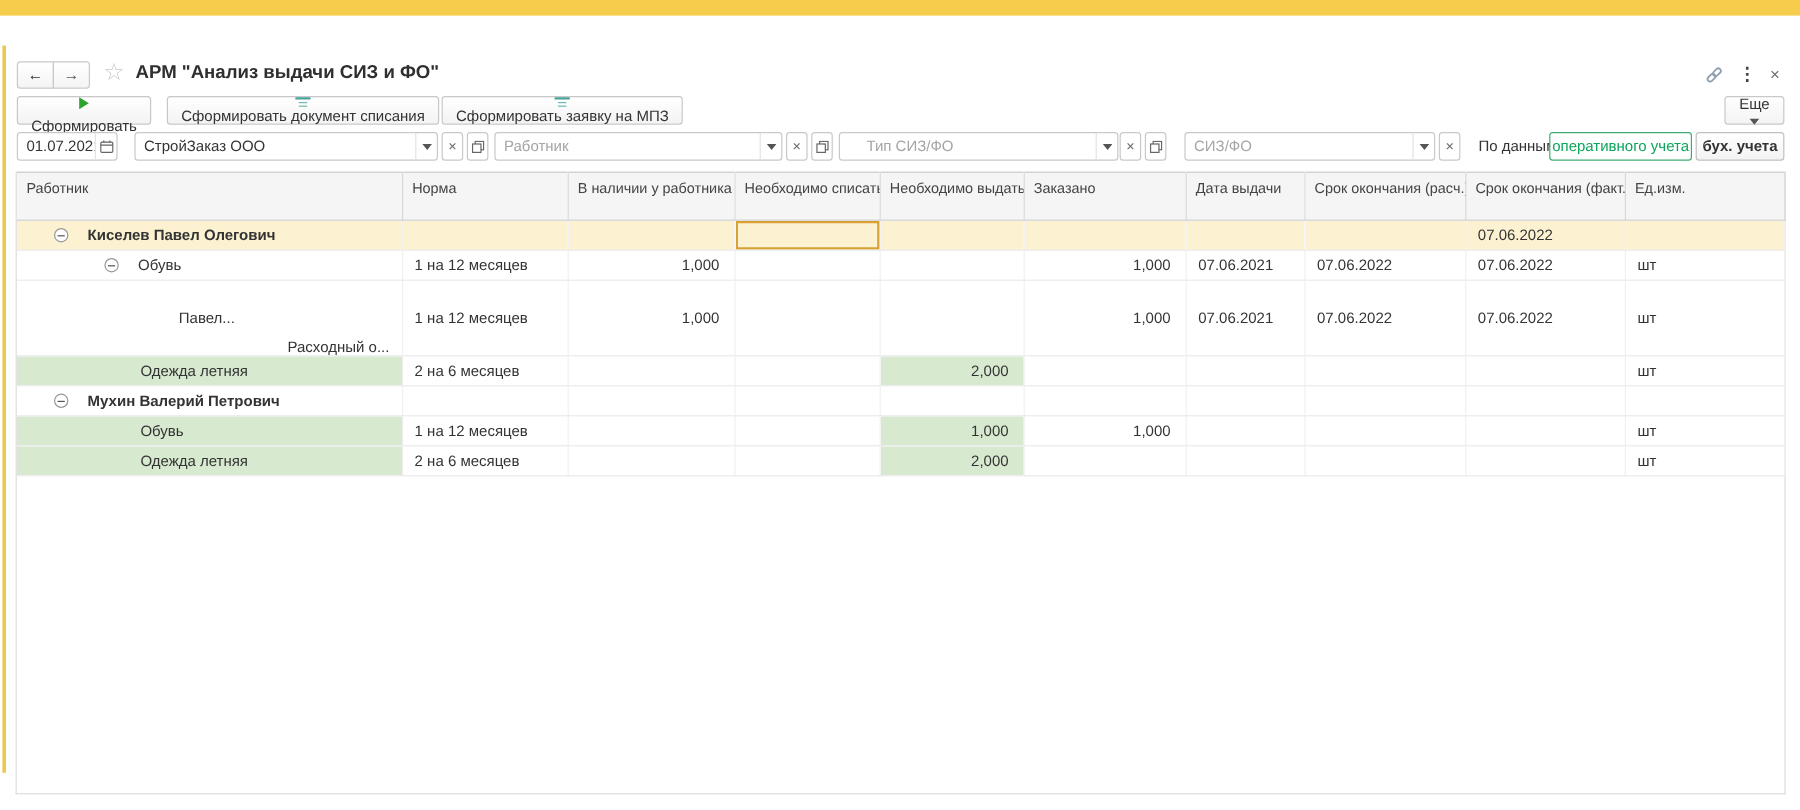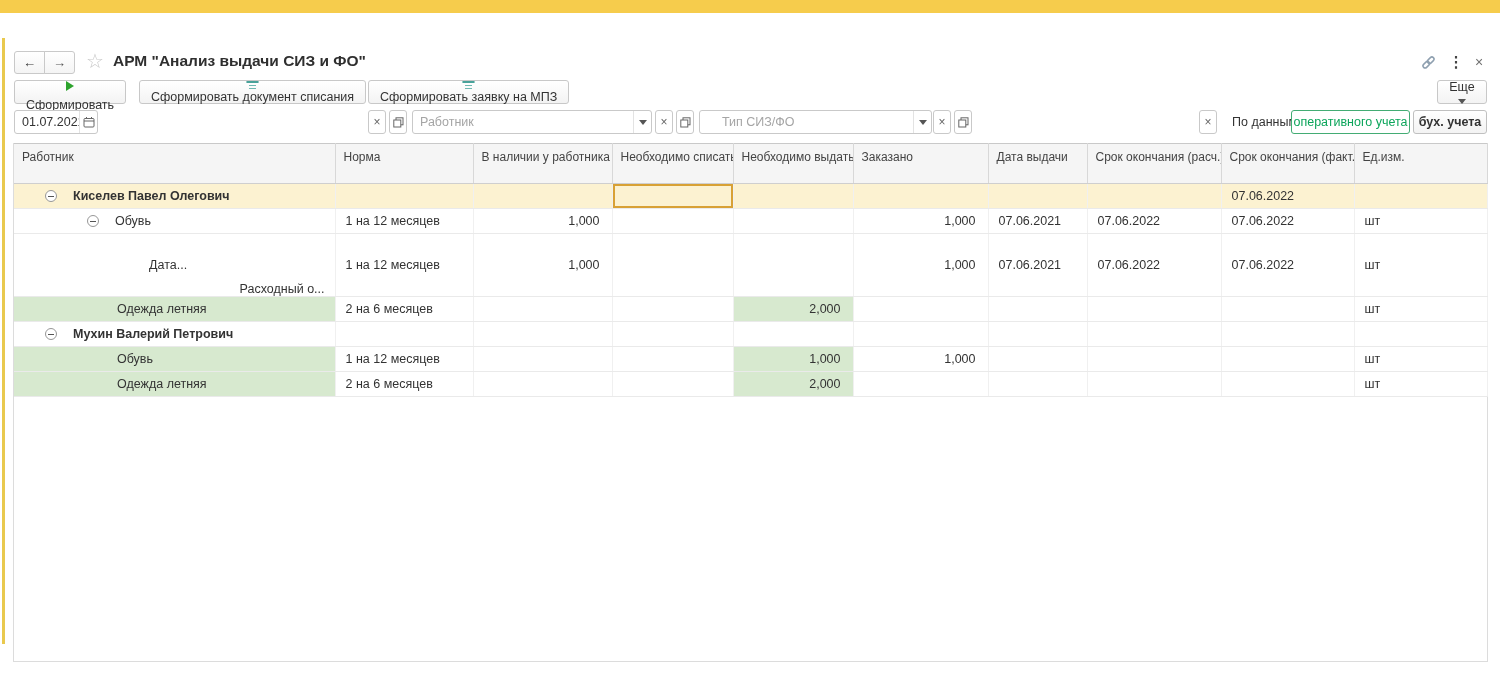--- a/index.html
+++ b/index.html
@@ -123,20 +123,26 @@
     <span class="arrowbox">
       <svg width="12" height="12" viewBox="0 0 12 12" fill="none" stroke="#666" stroke-width="1">
         <rect x="1" y="2.5" width="10" height="8.5" rx="1"></rect>
         <line x1="1" y1="5" x2="11" y2="5"></line>
         <line x1="3.5" y1="1" x2="3.5" y2="3"></line>
         <line x1="8.5" y1="1" x2="8.5" y2="3"></line>
       </svg>
     </span>
   </div>
 
+  <div class="field" style="left:112px; width:253px;">
+    <span class="val">СтройЗаказ ООО</span>
+    <span class="arrowbox">
+        <span class="caret"></span>
+      </span>
+  </div>
   <div class="sqbtn" style="left:368px;">×</div>
   <div class="sqbtn" style="left:389px;">
     <svg width="11" height="11" viewBox="0 0 11 11" fill="#fff" stroke="#666" stroke-width="1">
       <rect x="3" y="0.8" width="7" height="7"></rect>
         <rect x="0.8" y="3" width="7" height="7"></rect>
     </svg>
   </div>
 
   <div class="field" style="left:412px; width:240px;">
     <span class="val ph">Работник</span>
@@ -159,20 +165,26 @@
       </span>
   </div>
   <div class="sqbtn" style="left:933px;">×</div>
   <div class="sqbtn" style="left:954px;">
     <svg width="11" height="11" viewBox="0 0 11 11" fill="#fff" stroke="#666" stroke-width="1">
       <rect x="3" y="0.8" width="7" height="7"></rect>
         <rect x="0.8" y="3" width="7" height="7"></rect>
     </svg>
   </div>
 
+  <div class="field" style="left:987px; width:209px;">
+    <span class="val ph">СИЗ/ФО</span>
+    <span class="arrowbox">
+        <span class="caret"></span>
+      </span>
+  </div>
   <div class="sqbtn" style="left:1199px;">×</div>
 
   <div class="bylabel">По данным:</div>
   <div class="toggle on">оперативного учета</div>
   <div class="toggle off">бух. учета</div>
 
   <div class="grid-outer">
     <table class="grid">
         <colgroup>
           <col style="width: 321px;">
@@ -235,21 +247,21 @@
             <td class="num"></td>
             <td class="num">1,000</td>
             <td>07.06.2021</td>
             <td>07.06.2022</td>
             <td>07.06.2022</td>
             <td>шт</td>
           </tr>
           <tr class="subitem">
             <td>
               <div class="namecell subitem">
-                <span class="name-label">Дата...</span>
+                <span class="name-label">Павел...</span>
                 <span class="name2">Расходный о...</span>
               </div>
             </td>
             <td>1 на 12 месяцев</td>
             <td class="num">1,000</td>
             <td class="num"></td>
             <td class="num"></td>
             <td class="num">1,000</td>
             <td>07.06.2021</td>
             <td>07.06.2022</td>

